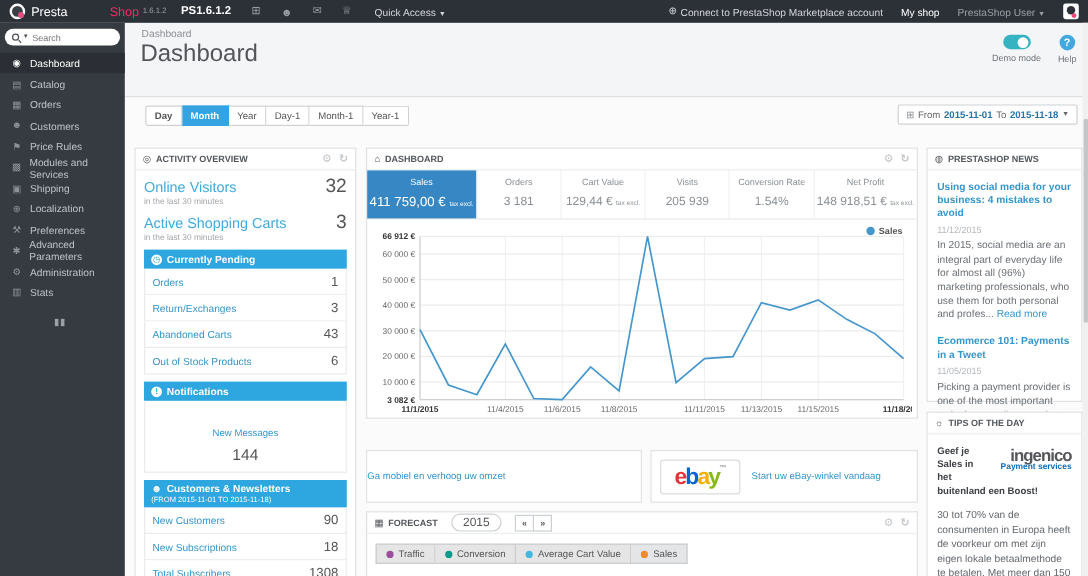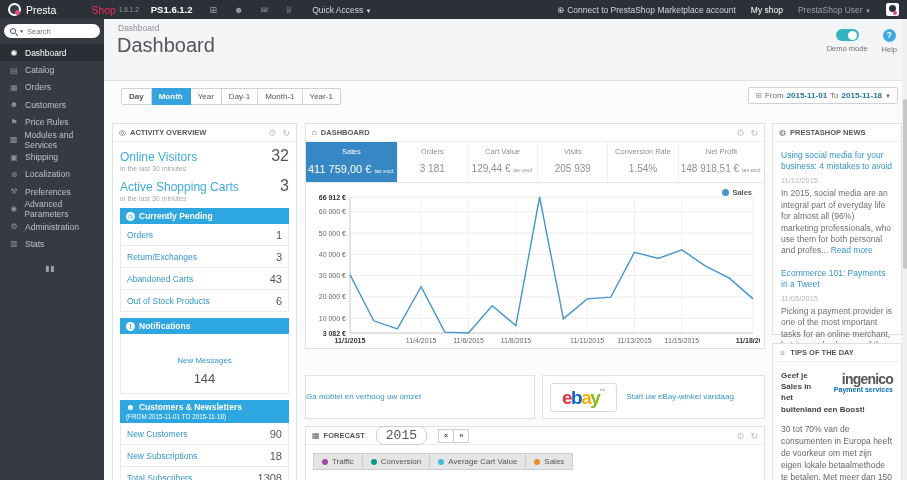--- a/index.html
+++ b/index.html
@@ -116,34 +116,34 @@
   .logo-box { border:1px solid #d9dbdd; border-radius:3px; margin:0 9px 0 7px; padding:4px 9px; display:flex; align-items:center; gap:5px; background:#fff; }
   .sg-phone { width:10px; height:15px; background:#7ab55c; border-radius:2px; position:relative; }
   .sg-phone::after { content:''; position:absolute; left:2px; right:2px; top:2px; bottom:4px; background:#b9dba4; border-radius:1px; }
   .sg-text { font-size:13px; color:#7d9d7d; }
   .ad-link { font-size:8px; color:#3596cb; cursor:pointer; line-height:1.3; padding-right:6px; }
   .ebay-logo { font-size:19px; font-weight:bold; letter-spacing:-1.5px; line-height:1; padding:0 2px; }
   .ebay-tm { font-size:6px; color:#999; vertical-align:top; letter-spacing:0; }
 
   
   #forecast { left:0; top:303px; width:460px; height:170px; }
-  .year-pill { border:1px solid #cdd0d3; border-radius:8px; padding:1px 9px; font-size:13px; font-weight:normal; color:#555; margin-left:7px; cursor:pointer;font-family:Liberation Mono, monospace; }
+  .year-pill { border:1px solid #cdd0d3; border-radius:8px; padding:1px 9px; font-size:10px; font-weight:normal; color:#555; margin-left:7px; cursor:pointer; }
   .nav-btns { display:flex; margin-left:7px; }
   .nav-b { border:1px solid #cdd0d3; background:#fff; font-size:7.5px; color:#555; padding:1.5px 5px; cursor:pointer; }
   .nav-b + .nav-b { border-left:none; }
   .f-legend { padding:8px 7px; display:flex; }
   .leg-btn { display:flex; align-items:center; gap:4px; border:1px solid #caccce; border-left:none; background:#e5e5e5; padding:3px 8px; font-size:8px; color:#555; cursor:pointer; }
   .leg-btn:first-child { border-left:1px solid #caccce; }
   .leg-btn.active { background:#e4e5e6; }
   .leg-dot { width:6px; height:6px; border-radius:50%; }
 
   
   #news { left:668px; top:42px; width:130px; height:212px; }
   .news-art { padding:8px 8px 3px; }
-  .na-title { font-size:8.5px; font-weight:normal; color:#3596cb; line-height:1.3; cursor:pointer; }
+  .na-title { font-size:8.5px; font-weight:bold; color:#3596cb; line-height:1.3; cursor:pointer; }
   .na-date { font-size:7.5px; color:#b4b8bc; margin:4px 0 3px; }
   .na-x { font-size:8.5px; color:#6b7075; line-height:1.35; }
   .read-more { color:#3596cb; cursor:pointer; }
   .find-more { text-align:center; font-size:8.5px; color:#3596cb; padding:9px 0; cursor:pointer; }
 
   #tips { left:668px; top:262px; width:130px; height:240px; }
   .tips-body { padding:8px; font-size:8.5px; color:#63686d; }
   .ing { float:right; width:64px; text-align:right; margin:2px 0 2px 4px; }
   .ing-name { font-size:14px; font-weight:bold; color:#55565a; letter-spacing:-0.8px; line-height:1; }
   .ing-sub { font-size:7px; color:#0b6db7; font-weight:bold; line-height:1.15; }

